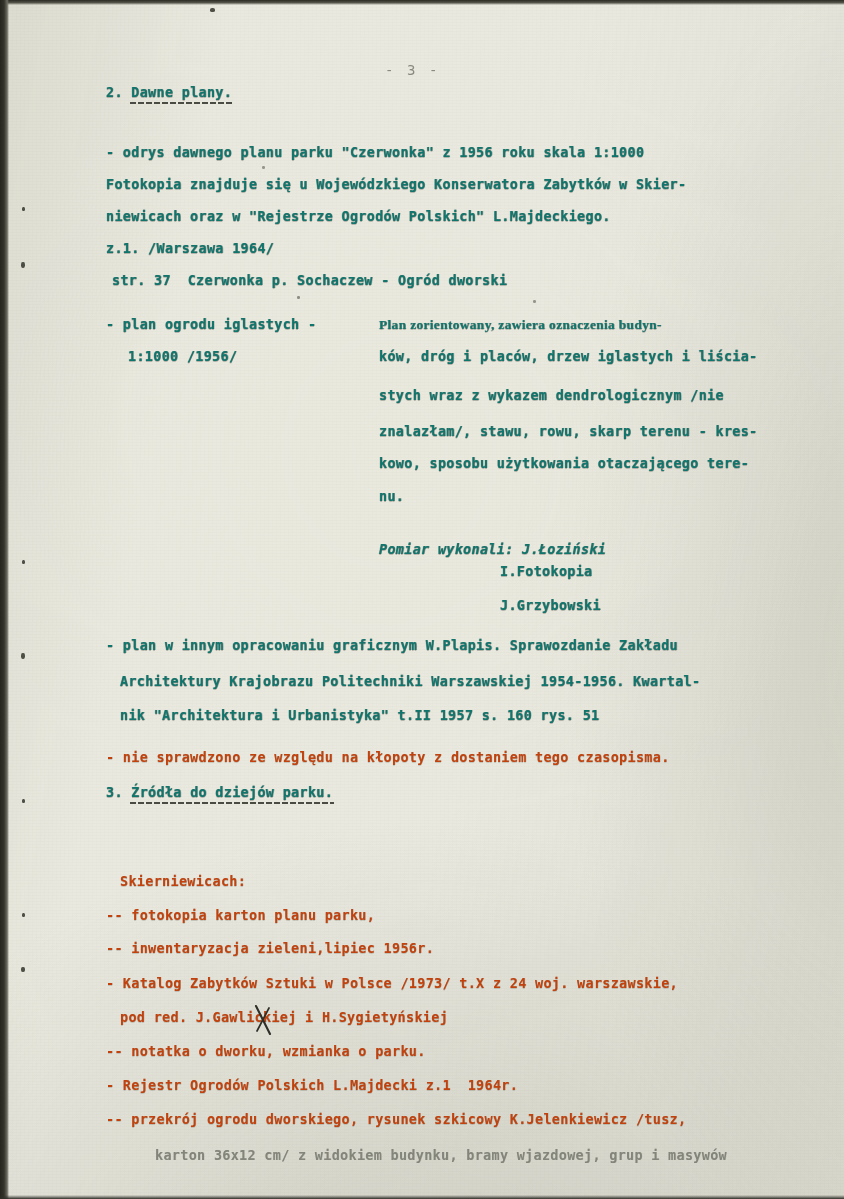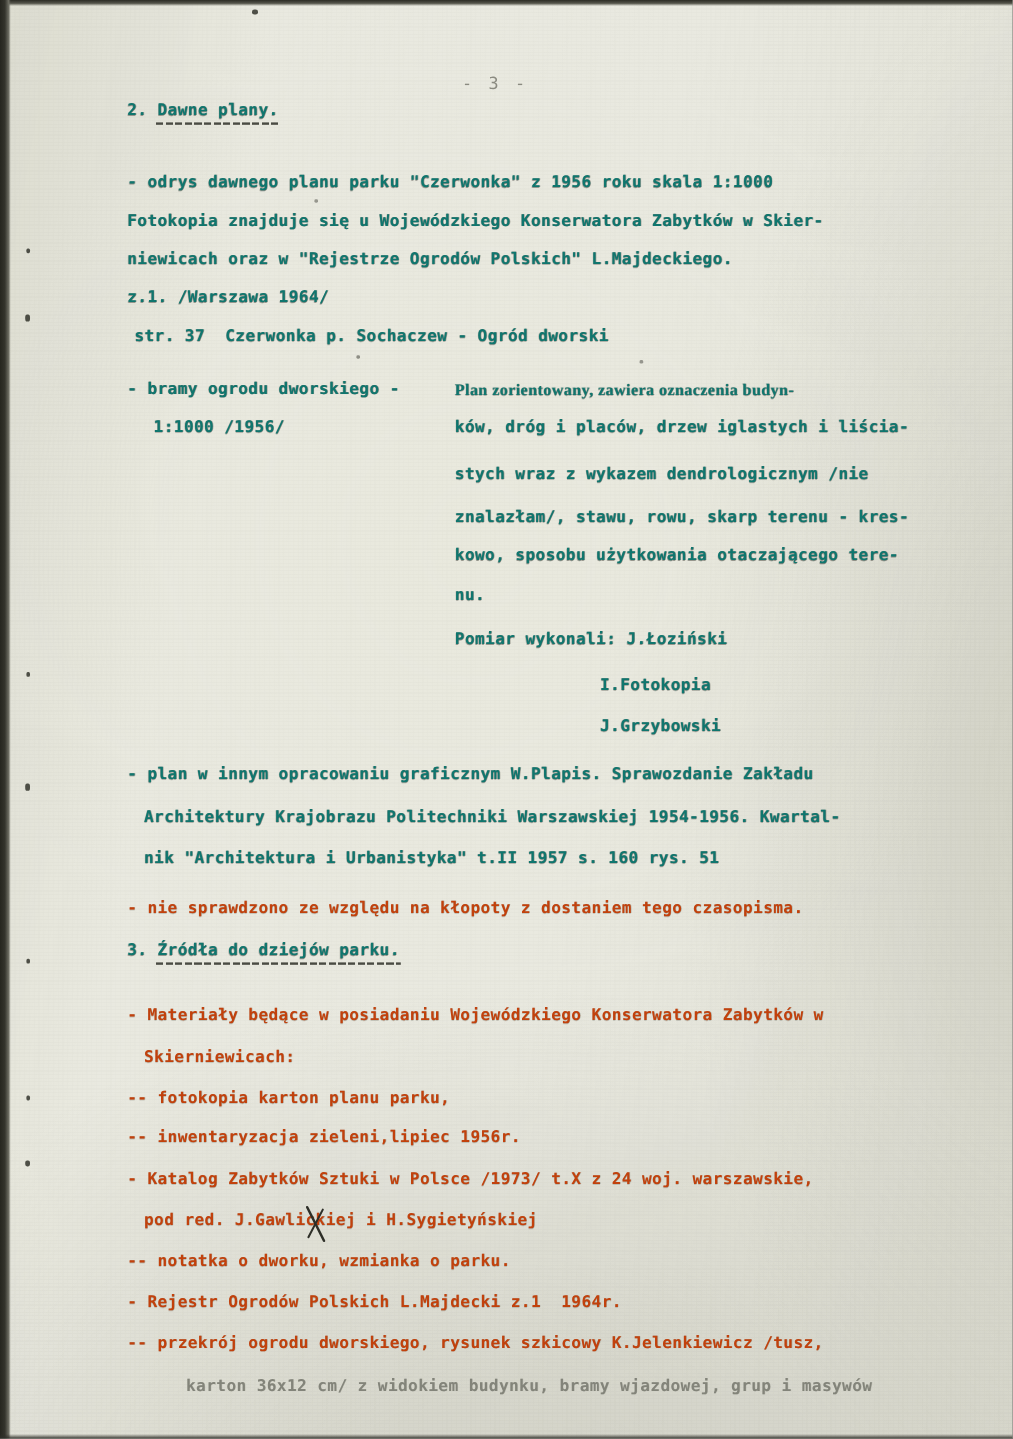--- a/index.html
+++ b/index.html
@@ -159,44 +159,43 @@
     <div class="folio" style="left:385px; top:62px;">- 3 -</div>
 
     <div class="ln heading" style="left:106px; top:85px;"><span>2. </span><span class="ul">Dawne plany.</span></div>
 
     <div class="ln" style="left:106px; top:145px;">- odrys dawnego planu parku "Czerwonka" z 1956 roku skala 1:1000</div>
     <div class="ln" style="left:106px; top:177px;">Fotokopia znajduje się u Wojewódzkiego Konserwatora Zabytków w Skier-</div>
     <div class="ln" style="left:106px; top:209px;">niewicach oraz w "Rejestrze Ogrodów Polskich" L.Majdeckiego.</div>
     <div class="ln" style="left:106px; top:241px;">z.1. /Warszawa 1964/</div>
     <div class="ln" style="left:112px; top:273px;">str. 37  Czerwonka p. Sochaczew - Ogród dworski</div>
 
-    <div class="ln" style="left:106px; top:317px;">- bramy ogrodu dworskiego - </div>
+    <div class="ln" style="left:106px; top:317px;">- plan ogrodu iglastych - </div>
     <div class="ln" style="left:379px; top:317px;font-family:Liberation Serif, serif;">Plan zorientowany, zawiera oznaczenia budyn-</div>
 
     <div class="ln" style="left:128px; top:349px;">1:1000 /1956/</div>
     <div class="ln" style="left:379px; top:349px;">ków, dróg i placów, drzew iglastych i liścia-</div>
 
     <div class="ln" style="left:379px; top:388px;">stych wraz z wykazem dendrologicznym /nie</div>
     <div class="ln" style="left:379px; top:424px;">znalazłam/, stawu, rowu, skarp terenu - kres-</div>
     <div class="ln" style="left:379px; top:456px;">kowo, sposobu użytkowania otaczającego tere-</div>
     <div class="ln" style="left:379px; top:489px;">nu.</div>
 
-    <div class="ln" style="left:379px; top:526px;">Pomiar wykonali: J.Łoziński</div>
+    <div class="ln" style="left:379px; top:542px;font-style:italic;">Pomiar wykonali: J.Łoziński</div>
     <div class="ln" style="left:500px; top:564px;">I.Fotokopia</div>
     <div class="ln" style="left:500px; top:598px;">J.Grzybowski</div>
 
     <div class="ln" style="left:106px; top:638px;">- plan w innym opracowaniu graficznym W.Plapis. Sprawozdanie Zakładu</div>
     <div class="ln" style="left:120px; top:674px;">Architektury Krajobrazu Politechniki Warszawskiej 1954-1956. Kwartal-</div>
     <div class="ln" style="left:120px; top:708px;">nik "Architektura i Urbanistyka" t.II 1957 s. 160 rys. 51</div>
 
     <div class="ln faint" style="left:106px; top:750px;">- nie sprawdzono ze względu na kłopoty z dostaniem tego czasopisma.</div>
 
     <div class="ln heading" style="left:106px; top:785px;"><span>3. </span><span class="ul">Źródła do dziejów parku.</span></div>
 
-    <div class="ln faint" style="left:106px; top:839px;">- Materiały będące w posiadaniu Wojewódzkiego Konserwatora Zabytków w</div>
     <div class="ln faint" style="left:120px; top:874px;">Skierniewicach:</div>
     <div class="ln faint" style="left:106px; top:908px;">-- fotokopia karton planu parku,</div>
     <div class="ln faint" style="left:106px; top:941px;">-- inwentaryzacja zieleni,lipiec 1956r.</div>
     <div class="ln faint" style="left:106px; top:976px;">- Katalog Zabytków Sztuki w Polsce /1973/ t.X z 24 woj. warszawskie,</div>
     <div class="ln faint" style="left:106px; top:1044px;">-- notatka o dworku, wzmianka o parku.</div>
     <div class="ln faint" style="left:120px; top:1010px;">pod red. J.Gawlickiej i H.Sygietyńskiej</div>
     <div class="ln faint" style="left:106px; top:1078px;">- Rejestr Ogrodów Polskich L.Majdecki z.1  1964r.</div>
     <div class="ln faint" style="left:106px; top:1112px;">-- przekrój ogrodu dworskiego, rysunek szkicowy K.Jelenkiewicz /tusz,</div>
     <div class="ln vfaint" style="left:135px; top:1148px;">karton 36x12 cm/ z widokiem budynku, bramy wjazdowej, grup i masywów</div>
 

